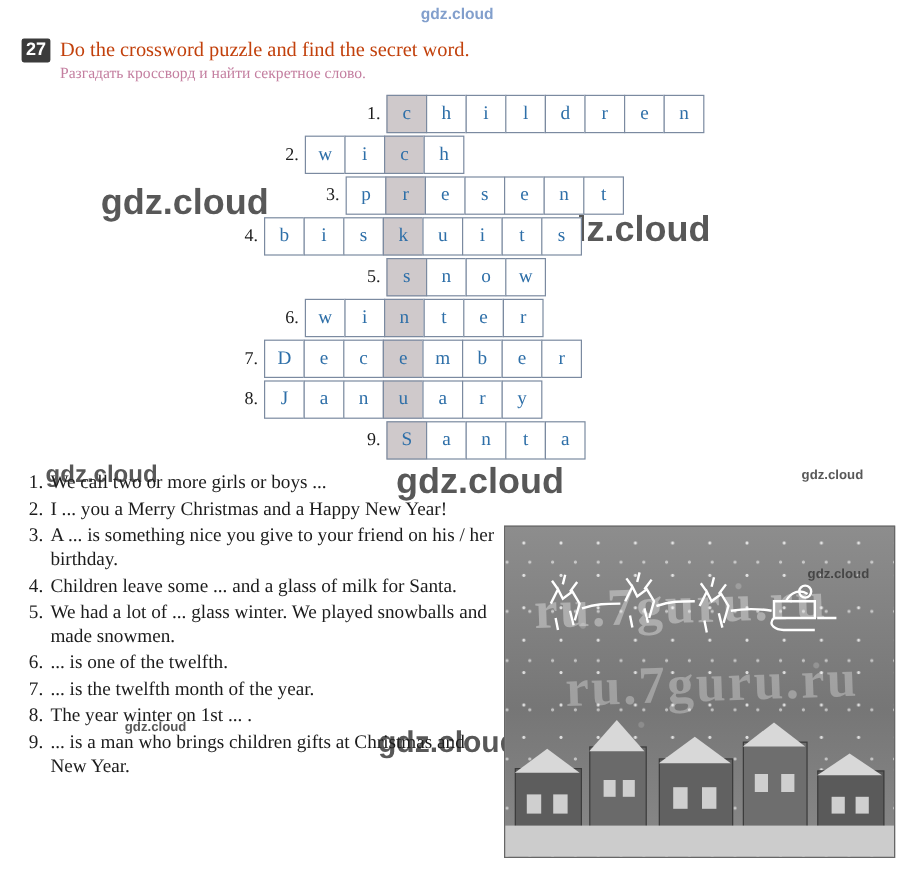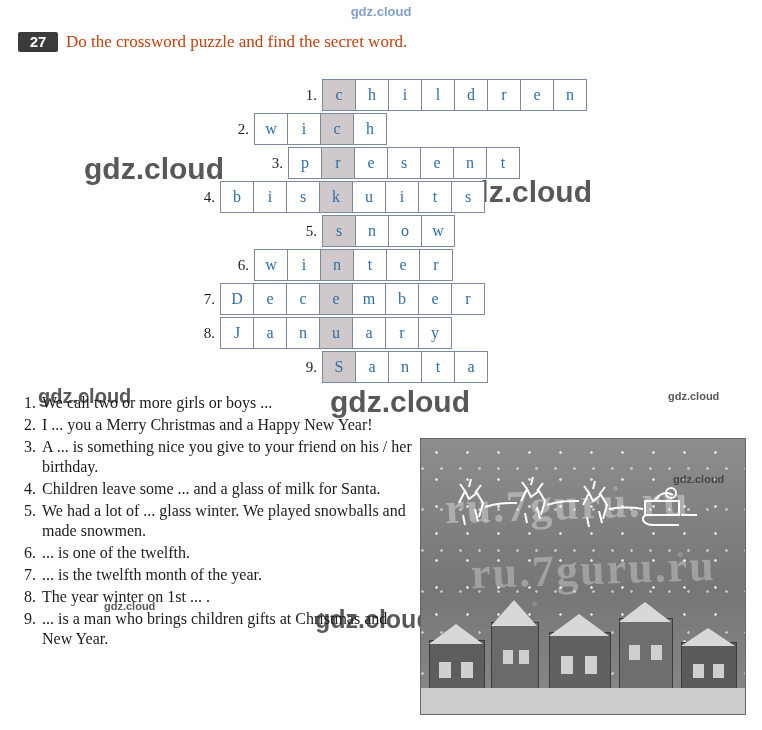--- a/index.html
+++ b/index.html
@@ -40,21 +40,21 @@
 
   
   .task-header {
     position: absolute;
     left: 18px;
     top: 32px;
     display: flex;
     align-items: flex-start;
   }
   .task-num {
-    width: 40px;
+    width: 24px;
     height: 20px;
     background: #3b3b3b;
     color: #ffffff;
     font-family: "Liberation Sans", sans-serif;
     font-weight: bold;
     font-size: 15px;
     text-align: center;
     line-height: 20px;
     margin-right: 8px;
     border-radius: 2px;
@@ -232,20 +232,21 @@
 <div class="wm wm-big3">gdz.cloud</div>
 <div class="wm wm-big4">gdz.cloud</div>
 <div class="wm wm-med1">gdz.cloud</div>
 <div class="wm wm-sm1">gdz.cloud</div>
 <div class="wm wm-sm3">gdz.cloud</div>
 
 <div class="task-header">
   <div class="task-num">27</div>
   <div class="task-texts">
     <div class="task-title">Do the crossword puzzle and find the secret word.</div>
+    <div class="task-sub">Разгадать кроссворд и найти секретное слово.</div>
   </div>
 </div>
 
 <div class="crossword" id="crossword">
     <div class="cw-row">
       <div class="cw-label" style="width: 322px;">1.</div>
       <div class="cw-cells">
         <div class="cw-cell shaded">c</div>
         <div class="cw-cell">h</div>
         <div class="cw-cell">i</div>

